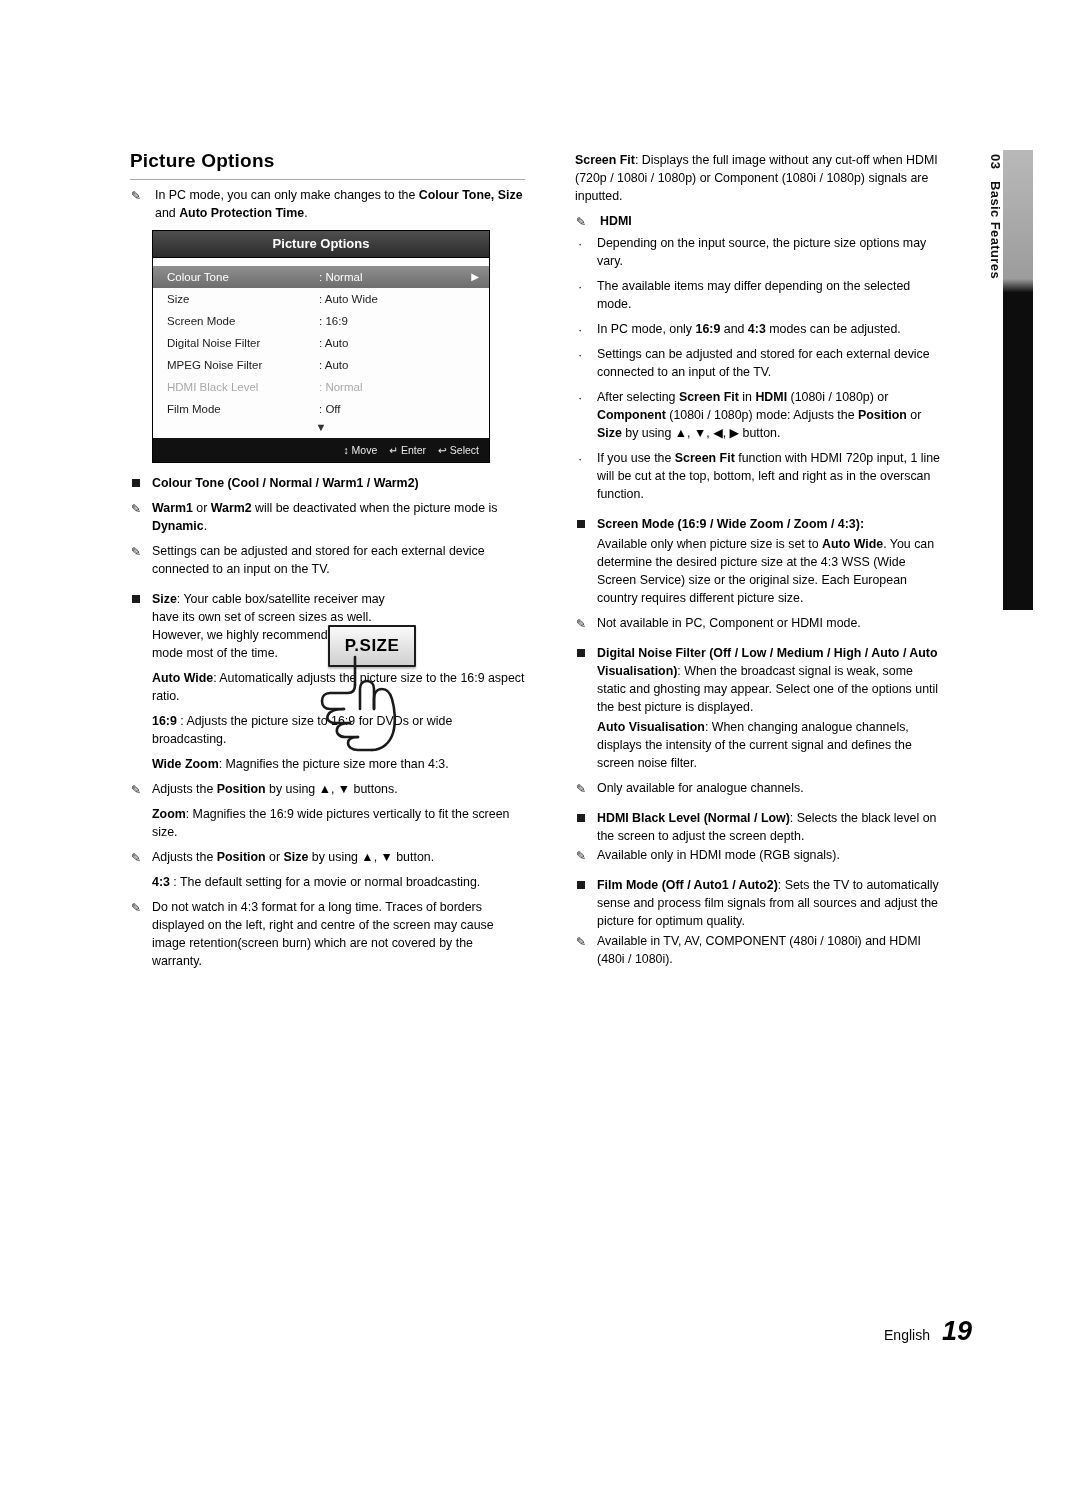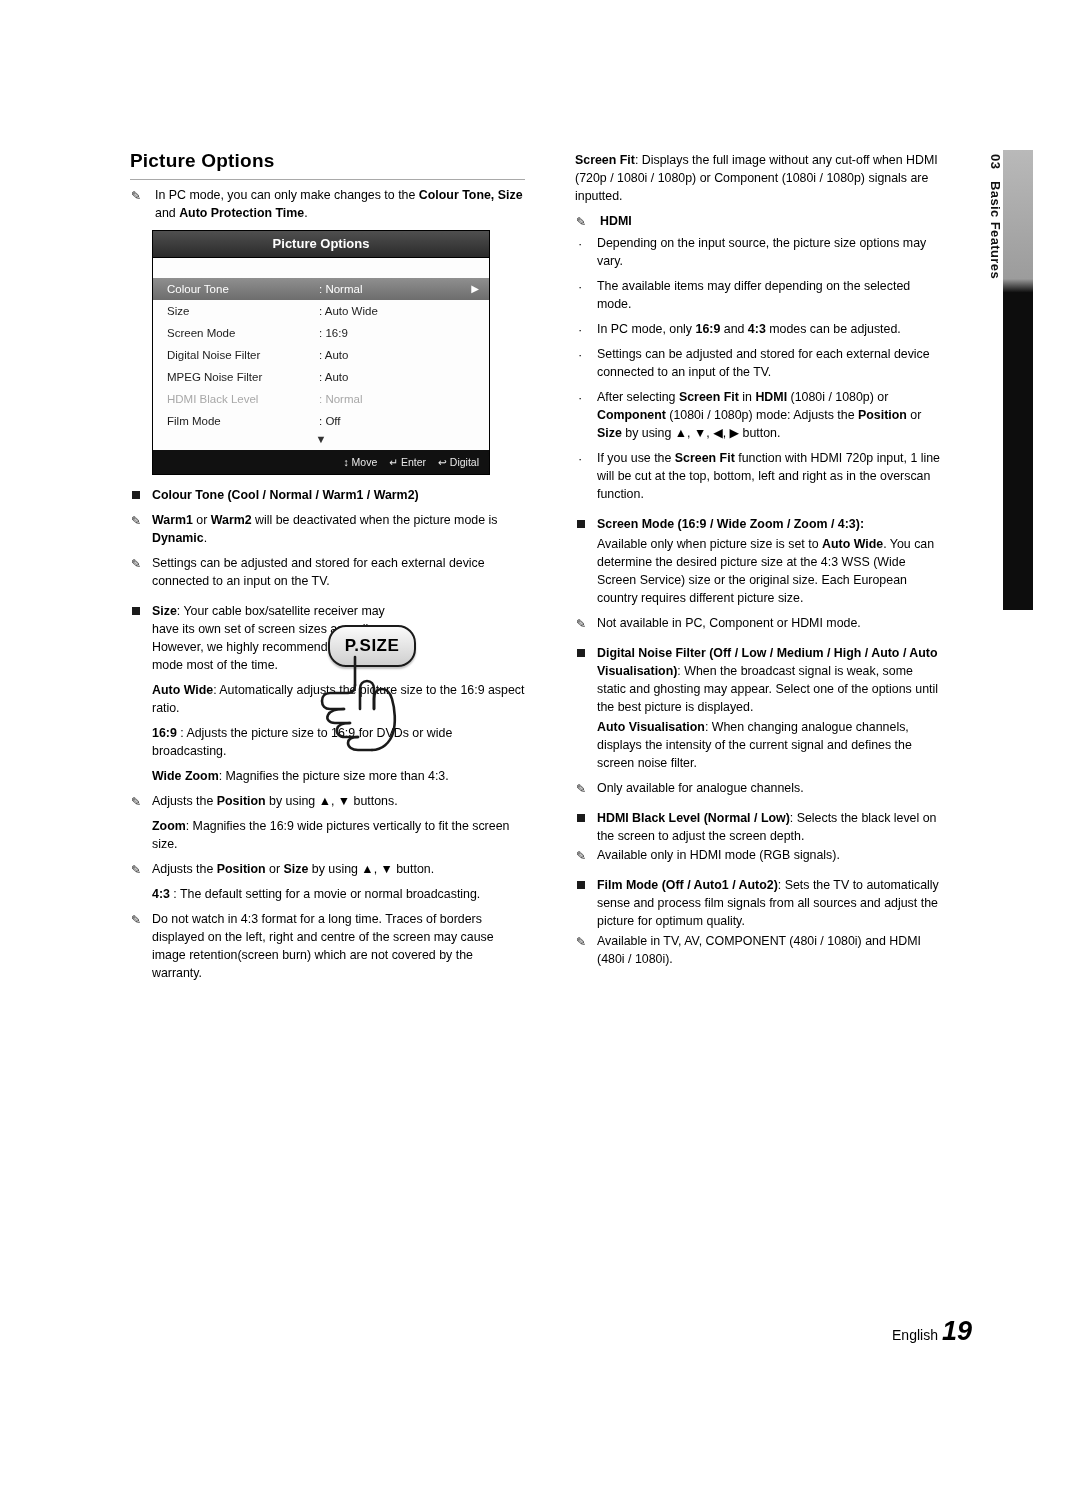--- a/index.html
+++ b/index.html
@@ -116,21 +116,21 @@
     color: #fff;
     font-size: 13px;
     font-weight: bold;
     display: flex;
     align-items: center;
     justify-content: center;
     border-bottom: 1px solid #000;
   }
   .osd-body {
     background: #fdfdfd;
-    padding: 20px 0 0 0;
+    padding: 8px 0 0 0;
   }
   .osd-row {
     display: flex;
     font-size: 11.5px;
     color: #1c1c1c;
     height: 22px;
     align-items: center;
     padding: 0 10px 0 14px;
   }
   .osd-row .k { width: 152px; }
@@ -169,21 +169,21 @@
     top: 625px;
     width: 120px;
     height: 140px;
   }
   .psize-btn {
     position: absolute;
     left: 28px;
     top: 0;
     width: 84px;
     height: 38px;
-    border-radius: 18px;
+    border-radius: 1px;
     background: linear-gradient(#fafafa, #cfcfcf);
     border: 2px solid #1a1a1a;
     box-shadow: 0 2px 2px rgba(0,0,0,.25);
     display: flex;
     align-items: center;
     justify-content: center;
     font-size: 17px;
     font-weight: bold;
     letter-spacing: 0.5px;
   }
@@ -226,21 +226,21 @@
     font-weight: bold;
   }
 
   
   .footer {
     position: absolute;
     right: 108px;
     bottom: 147px;
     display: flex;
     align-items: baseline;
-    gap: 4px;
+    gap: 12px;
     text-align: center;
   }
   .footer .lang { font-size: 14px; }
   .footer .pageno { font-size: 27px; font-weight: bold; font-style: italic; }
 </style>
 </head>
 <body>
 
 <div class="page">
 
@@ -291,21 +291,21 @@
         <div class="osd-row">
           <span class="k">Film Mode</span>
           <span class="v">: Off</span>
         </div>
 
         <div class="osd-down">▼</div>
       </div>
       <div class="osd-foot">
         <span><span>↕</span> <span>Move</span></span>
         <span><span>↵</span> <span>Enter</span></span>
-        <span><span>↩</span> <span>Digital</span></span>
+        <span><span>↩</span> <span>Select</span></span>
       </div>
     </div>
 
     <div class="sqline">
       <span class="sq"></span>
       <span class="b">Colour Tone (Cool / Normal / Warm1 / Warm2)</span>
     </div>
 
     <div class="noteline indent">
       <span class="gl">✎</span>

